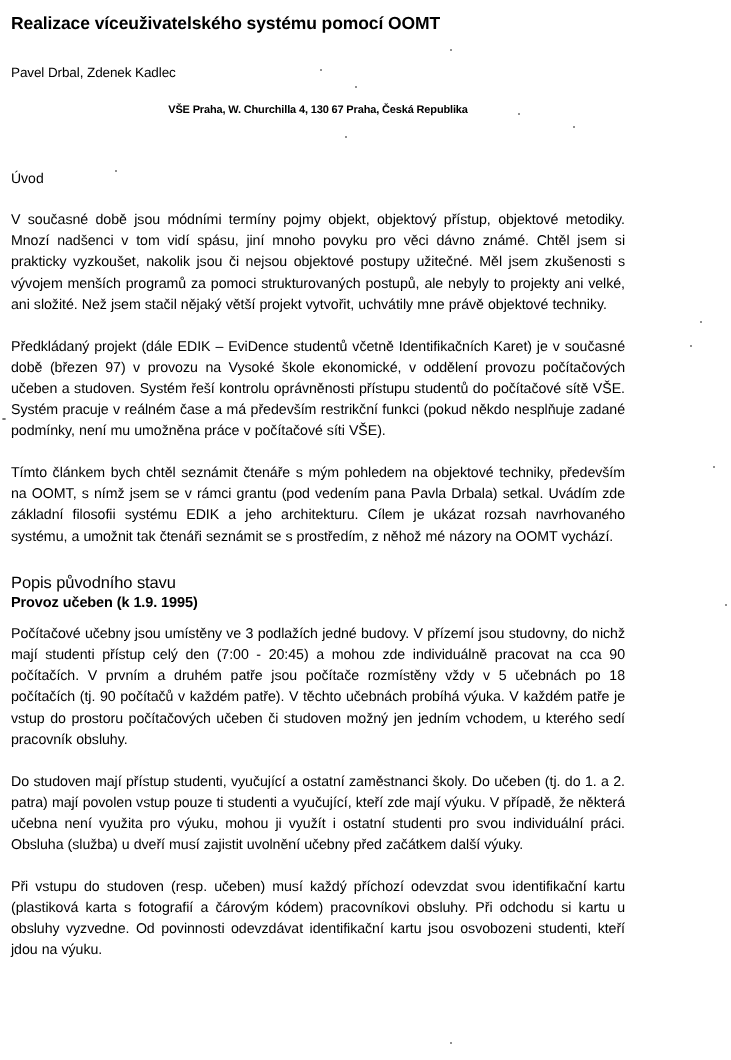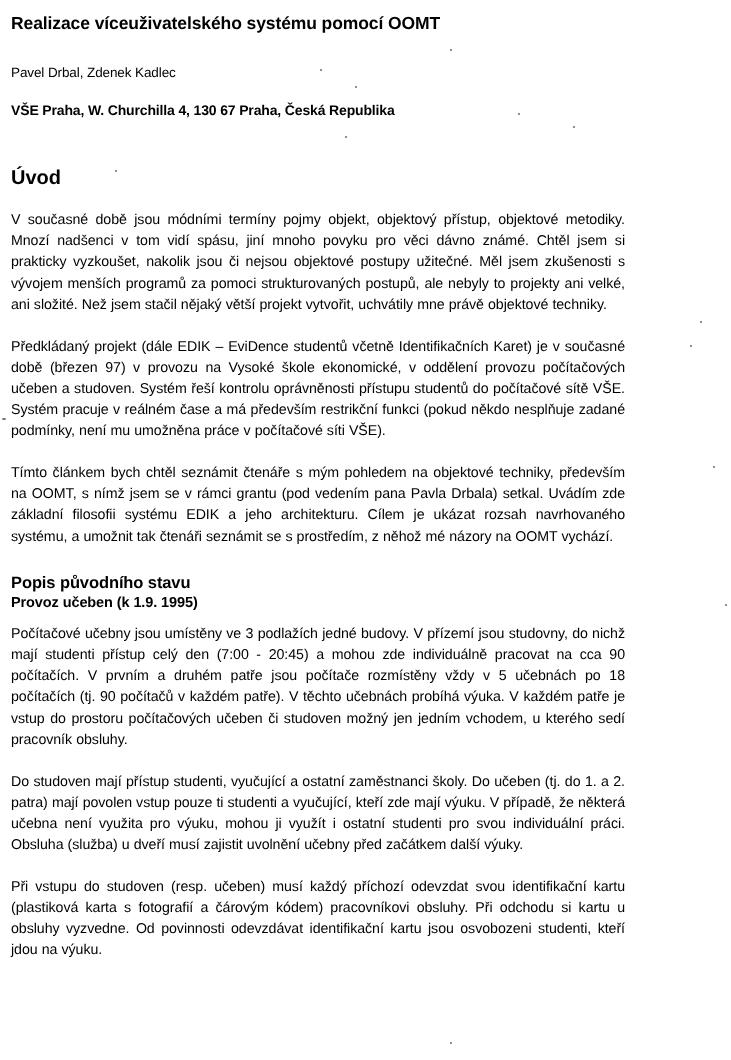--- a/index.html
+++ b/index.html
@@ -40,49 +40,50 @@
 
   .authors {
     font-size: 13.5px;
     font-weight: normal;
     letter-spacing: -0.1px;
     line-height: 16px;
     margin: 31px 0 0 0;
   }
 
   .affiliation {
-    font-size: 14px;
+    font-size: 11px;
     font-weight: bold;
     letter-spacing: -0.15px;
     line-height: 14px;
     margin: 22px 0 0 0;
+    text-align: center;
   }
 
   .h-intro {
-    font-size: 20px;
-    font-weight: bold;
+    font-size: 14px;
+    font-weight: normal;
     line-height: 17px;
     margin: 53px 0 12px 0;
   }
 
   .para {
     font-size: 14.2px;
     line-height: 21.2px;
     text-align: justify;
     margin: 0;
     letter-spacing: -0.05px;
     word-spacing: 0.2px;
     hyphens: none;
   }
   .para.first-body { margin-top: 23px; }
   .para.gap { margin-top: 20.5px; }
 
   .h-section {
     font-size: 16.5px;
-    font-weight: bold;
+    font-weight: normal;
     line-height: 20px;
     margin: 25px 0 0 0;
     letter-spacing: -0.1px;
   }
   .h-subsection {
     font-size: 14.5px;
     font-weight: bold;
     line-height: 18px;
     margin: 1px 0 0 0;
     letter-spacing: -0.1px;

